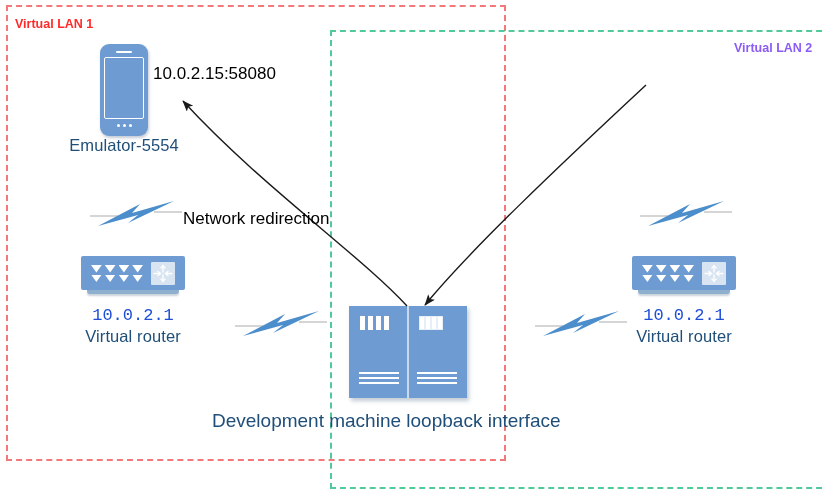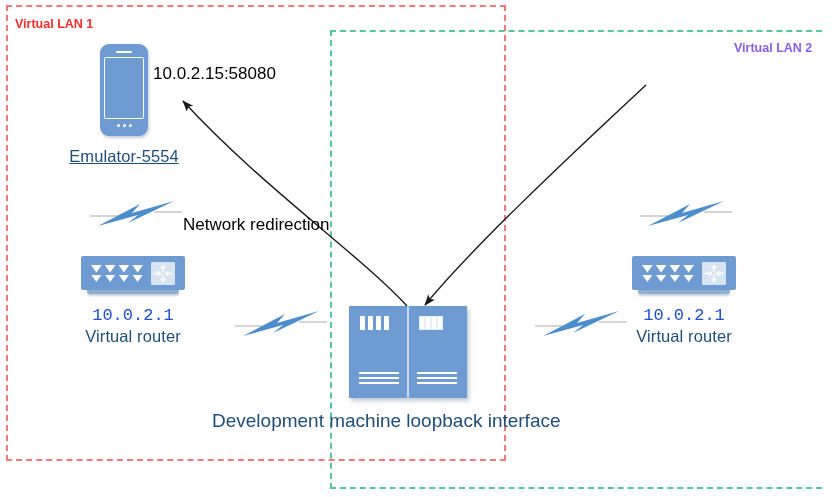--- a/index.html
+++ b/index.html
@@ -263,21 +263,21 @@
     <div class="phone-icon">
       <div class="phone-body"></div>
       <div class="phone-speaker"></div>
       <div class="phone-screen"></div>
       <div class="phone-dots">
           <i></i>
           <i></i>
           <i></i>
         </div>
     </div>
-    <div class="node-label" style="margin-top:11px;text-decoration:underline;">Emulator-5554</div>
+    <div class="node-label" style="">Emulator-5554</div>
   </div>
 
 
   <div class="node" style="left:81px; top:256px; width:104px;">
     <div class="router-icon">
       <div class="router-top"></div>
       <div class="router-base"></div>
       <div class="router-ports">
           <i></i>
           <i></i>
@@ -372,16 +372,16 @@
     <defs>
       <marker id="arrowhead" markerWidth="9" markerHeight="9" refX="7.4" refY="3.1" orient="auto" markerUnits="strokeWidth">
         <path d="M0,0 L8,3.1 L0,6.2 L1.8,3.1 z" fill="#1A1A1A"></path>
       </marker>
     </defs>
     <path d="M 407,306 C 360,255 260,185 183,101" fill="none" stroke="#1A1A1A" stroke-width="1.4" marker-end="url(#arrowhead)"></path>
     <path d="M 646,85 C 560,165 470,250 425,305" fill="none" stroke="#1A1A1A" stroke-width="1.4" marker-end="url(#arrowhead)"></path>
   </svg>
 
   <div class="overlay-text" style="left:153px; top:64px;">10.0.2.15:58080</div>
-  <div class="overlay-text" style="left:183px; top:209px;margin-top:6px;">Network redirection</div>
+  <div class="overlay-text" style="left:183px; top:209px;">Network redirection</div>
   <div class="caption" style="left:212px; top:410px;">Development machine loopback interface</div>
 
 </div>
 
 </body></html>

